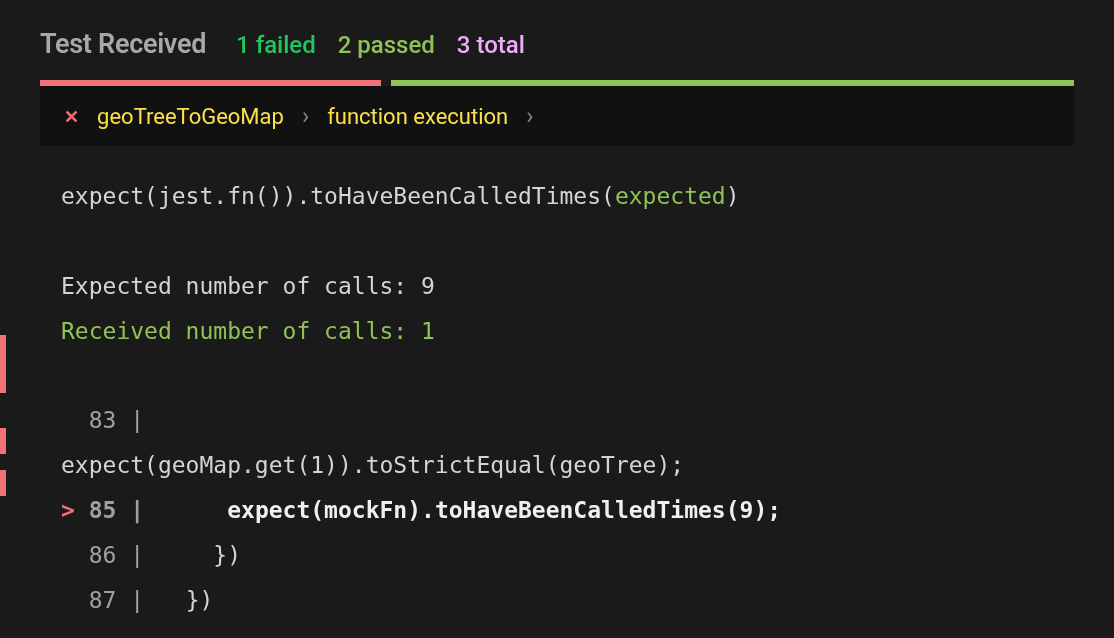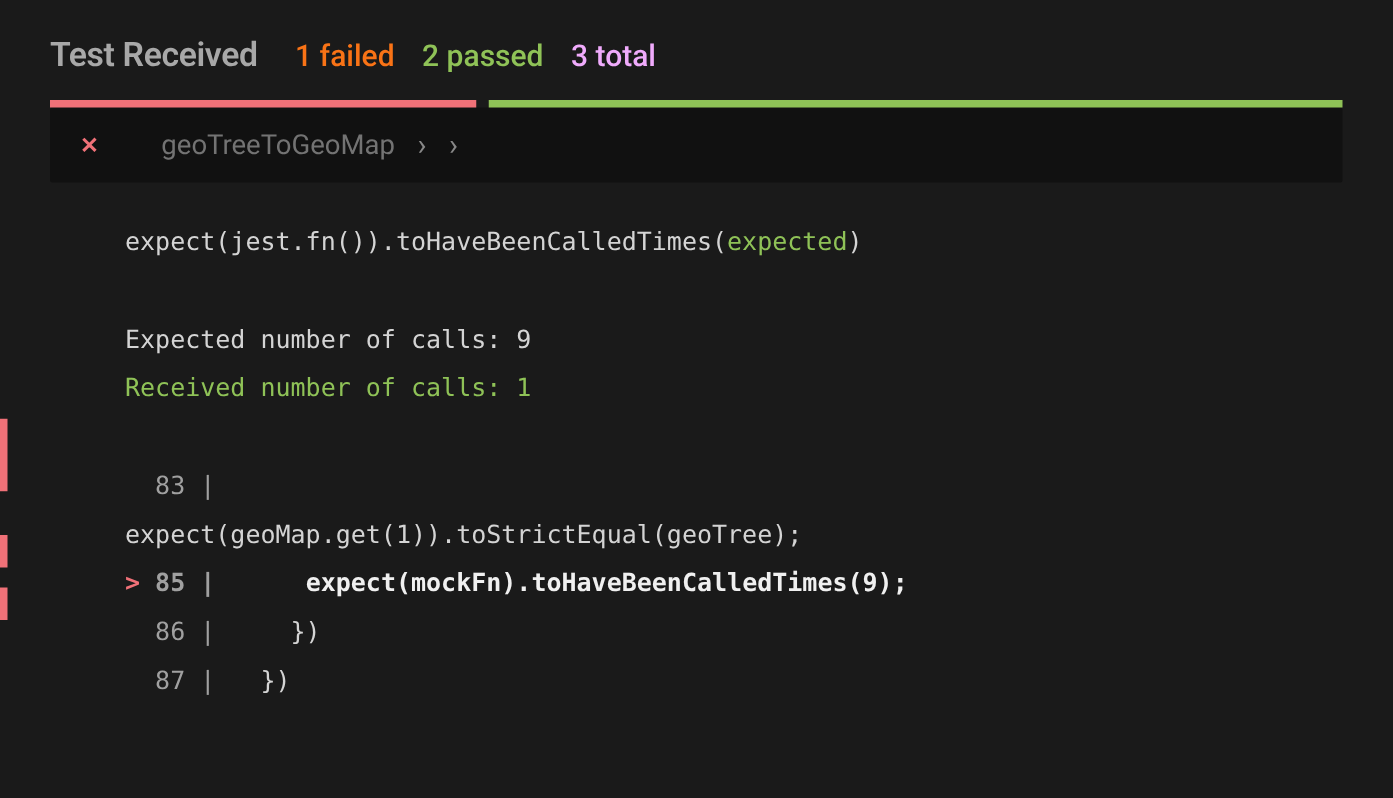--- a/index.html
+++ b/index.html
@@ -30,21 +30,21 @@
       font-size: 27px;
       font-weight: 600;
       letter-spacing: -0.3px;
     }
     .stats {
       display: flex;
       gap: 22px;
       font-size: 24px;
       font-weight: 500;
     }
-    .failed { color: #f97316; }
+    .failed { color: #22c55e; }
     .passed { color: #8fc257; }
     .total  { color: #f0abfc; }
     .progress-bar {
       display: flex;
       height: 6px;
       margin: 0 40px 0 40px;
     }
     .progress-fail {
       background: #f07178;
       flex: 1;
@@ -63,34 +63,33 @@
       gap: 18px;
       font-size: 22px;
       border-radius: 2px;
     }
     .x-icon {
       color: #f07178;
       font-weight: 900;
       font-size: 18px;
     }
     .crumb-dim {
-      color: #737373;
-      margin-left: 32px;
+      color: #fde047;
     }
     .crumb-sep {
       color: #888;
       font-size: 24px;
     }
     .crumb-last {
       color: #e8e8e8;
     }
     .code-block {
-      padding: 0 100px;
+      padding: 0 61px;
       font-family: "SF Mono", Menlo, Monaco, Consolas, monospace;
-      font-size: 20px;
+      font-size: 23px;
       line-height: 1.95;
       color: #d4d4d4;
       white-space: pre;
     }
     .code-block .green { color: #8fc257; }
     .line {
       display: block;
     }
     .line.bold {
       font-weight: 700;
@@ -134,18 +133,19 @@
 
   <div class="progress-bar">
     <div class="progress-fail"></div>
     <div class="progress-pass"></div>
   </div>
 
   <div class="breadcrumb">
     <span class="x-icon">✕</span>
     <span class="crumb-dim">geoTreeToGeoMap</span>
     <span class="crumb-sep">›</span>
+    <span class="crumb-dim">function execution</span>
     <span class="crumb-sep">›</span>
   </div>
 
   <div class="code-block"><span class="line"><span>expect(jest.fn()).toHaveBeenCalledTimes(</span><span class="green">expected</span><span>)</span></span><span class="line"> </span><span class="line">Expected number of calls: 9</span><span class="line green">Received number of calls: 1</span><span class="line"> </span><span class="line"><span class="ln">  83 |</span></span><span class="line">expect(geoMap.get(1)).toStrictEqual(geoTree);</span><span class="line bold"><span class="caret">&gt;</span><span class="ln"> 85 |</span><span>      expect(mockFn).toHaveBeenCalledTimes(9);</span></span><span class="line"><span class="ln">  86 |</span><span>     })</span></span><span class="line"><span class="ln">  87 |</span><span>   })</span></span></div>
 
 </div>
 
 </body></html>

